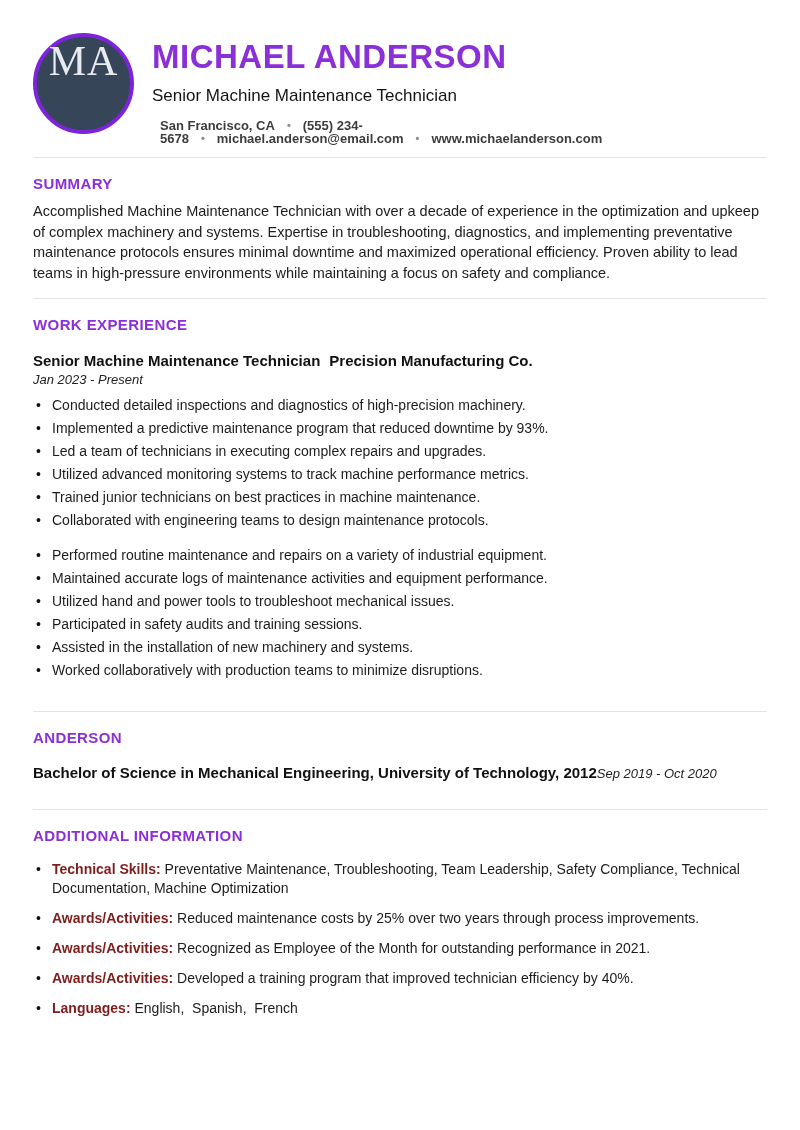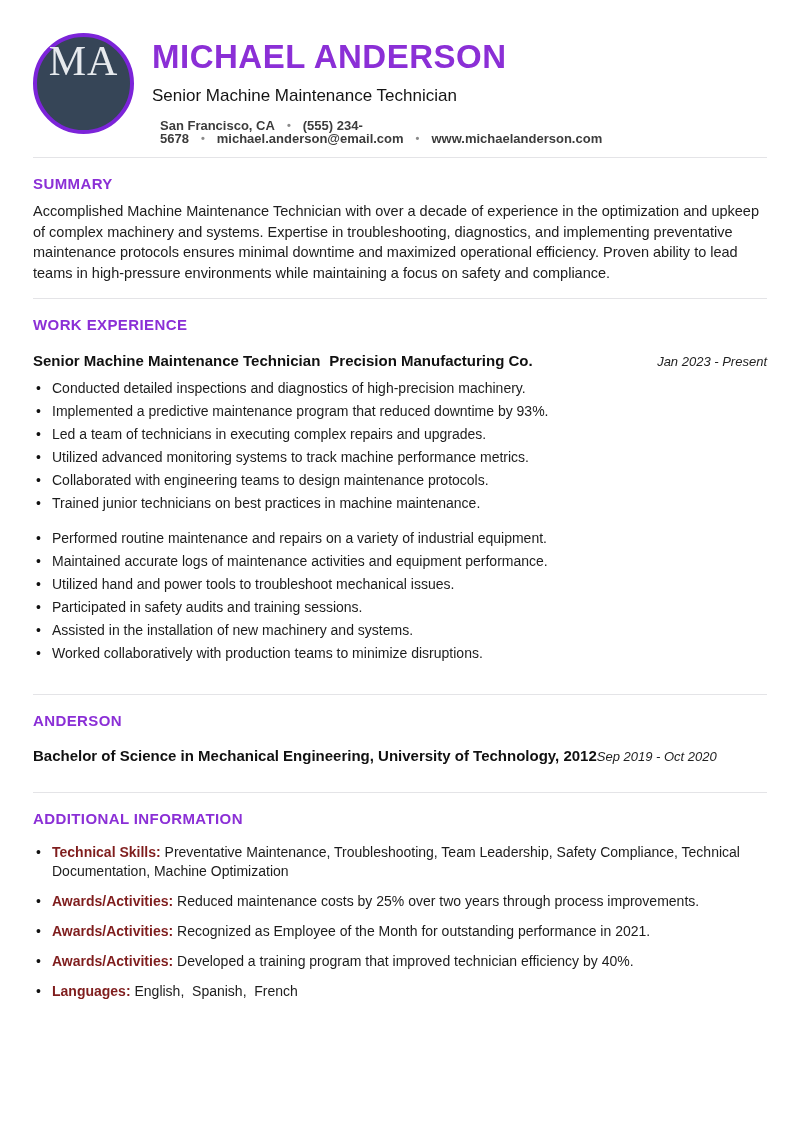--- a/index.html
+++ b/index.html
@@ -106,20 +106,21 @@
     color: #202020;
     padding-bottom: 15px;
   }
 
   
   .job { margin-top: 20px; }
   .job-head {
     display: flex;
     justify-content: space-between;
     align-items: flex-start;
+    flex-direction: column;
   }
   .job-titles { font-size: 15px; font-weight: 700; color: #111; line-height: 1.2; }
   .job-titles .comp { margin-left: 9px; }
   ul.bullets {
     list-style: none;
     margin-top: 11px;
   }
   ul.bullets li {
     position: relative;
     padding-left: 19px;
@@ -207,22 +208,22 @@
         <div class="job-titles">
           <span class="pos">Senior Machine Maintenance Technician</span><span class="comp">Precision Manufacturing Co.</span>
         </div>
         <span class="dates">Jan 2023 - Present</span>
       </div>
       <ul class="bullets">
         <li>Conducted detailed inspections and diagnostics of high-precision machinery.</li>
         <li>Implemented a predictive maintenance program that reduced downtime by 93%.</li>
         <li>Led a team of technicians in executing complex repairs and upgrades.</li>
         <li>Utilized advanced monitoring systems to track machine performance metrics.</li>
+        <li>Trained junior technicians on best practices in machine maintenance.</li>
         <li>Collaborated with engineering teams to design maintenance protocols.</li>
-        <li>Trained junior technicians on best practices in machine maintenance.</li>
       </ul>
     </div>
 
     <div class="job">
       <ul class="bullets">
         <li>Performed routine maintenance and repairs on a variety of industrial equipment.</li>
         <li>Maintained accurate logs of maintenance activities and equipment performance.</li>
         <li>Utilized hand and power tools to troubleshoot mechanical issues.</li>
         <li>Participated in safety audits and training sessions.</li>
         <li>Assisted in the installation of new machinery and systems.</li>

